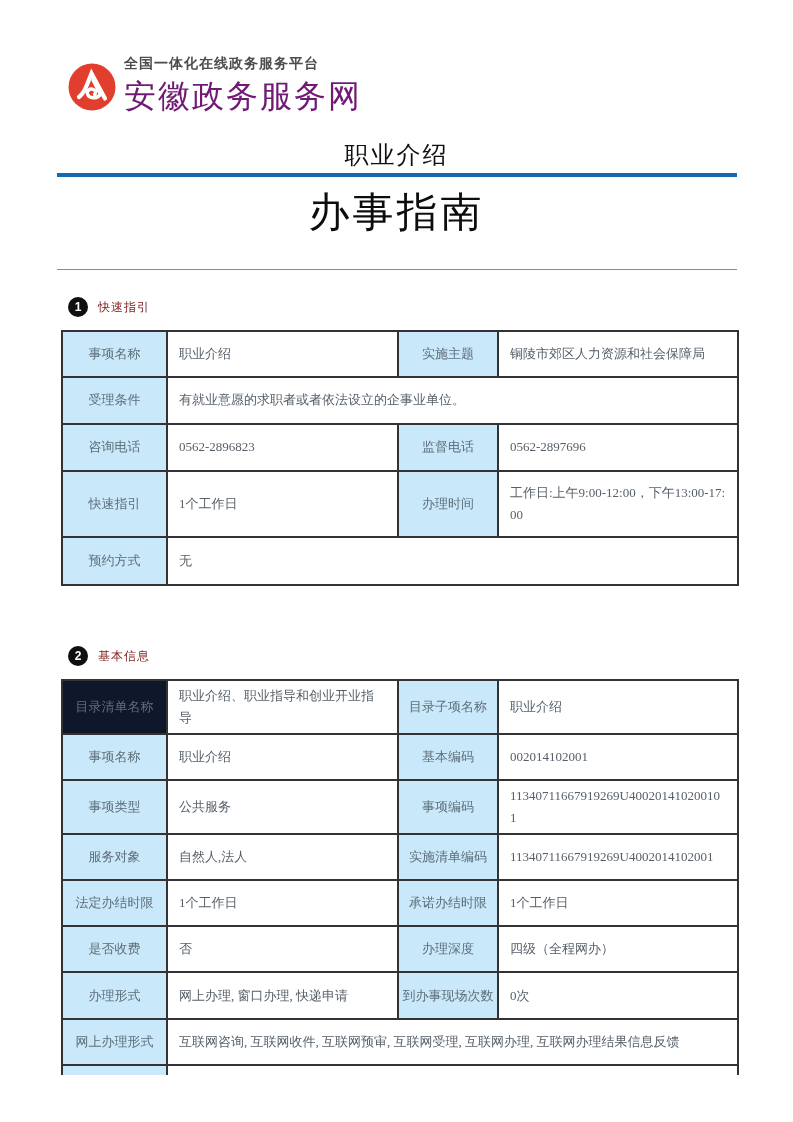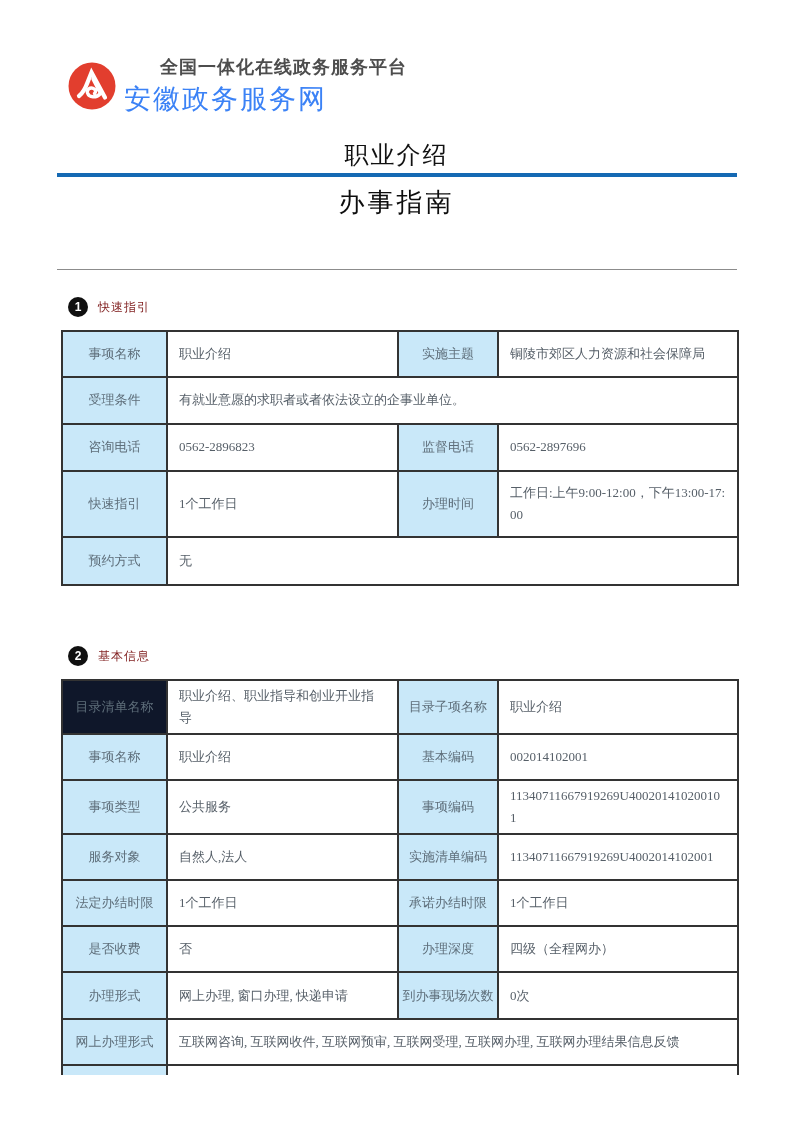--- a/index.html
+++ b/index.html
@@ -10,32 +10,32 @@
     height: 1122px;
     background: #ffffff;
     overflow: hidden;
     font-family: "Liberation Serif", "DejaVu Serif", serif;
   }
 
   
   .logo { position: absolute; left: 68px; top: 55px; display: flex; align-items: center; }
   .logo-mark { width: 48px; height: 48px; flex: 0 0 auto; }
   .logo-text { margin-left: 8px; font-family: "Liberation Sans", "DejaVu Sans", sans-serif; }
-  .logo-platform { font-size: 18px; letter-spacing: 1px; color: #4d4d4d; font-weight: bold; margin-left: 36px; }
-  .logo-site { font-size: 27px; letter-spacing: 2px; color: #3b82f6; font-weight: 500; margin-top: 2px; }
+  .logo-platform { font-size: 14px; letter-spacing: 1px; color: #4d4d4d; font-weight: bold; }
+  .logo-site { font-size: 32px; letter-spacing: 2px; color: #701a75; font-weight: 500; margin-top: 2px; }
 
   
   .service-title {
     position: absolute; top: 139px; left: 0; width: 100%;
     text-align: center; font-size: 24px; letter-spacing: 2px; color: #111;
   }
   .blue-line { position: absolute; top: 173px; left: 57px; width: 680px; height: 4px; }
   .doc-title {
     position: absolute; top: 185px; left: 0; width: 100%;
-    text-align: center; font-size: 26px; letter-spacing: 3px; color: #0d0d0d;
+    text-align: center; font-size: 41px; letter-spacing: 3px; color: #0d0d0d;
   }
   .gray-line { position: absolute; top: 269px; left: 57px; width: 680px; height: 1px; background: #8c8c8c; }
 
   
   .section-header { position: absolute; left: 68px; display: flex; align-items: center; }
   .section-header.s1 { top: 297px; }
   .section-header.s2 { top: 646px; }
   .badge {
     width: 20px; height: 20px; border-radius: 50%; background: #101010; color: #fff;
     display: inline-flex; align-items: center; justify-content: center;

